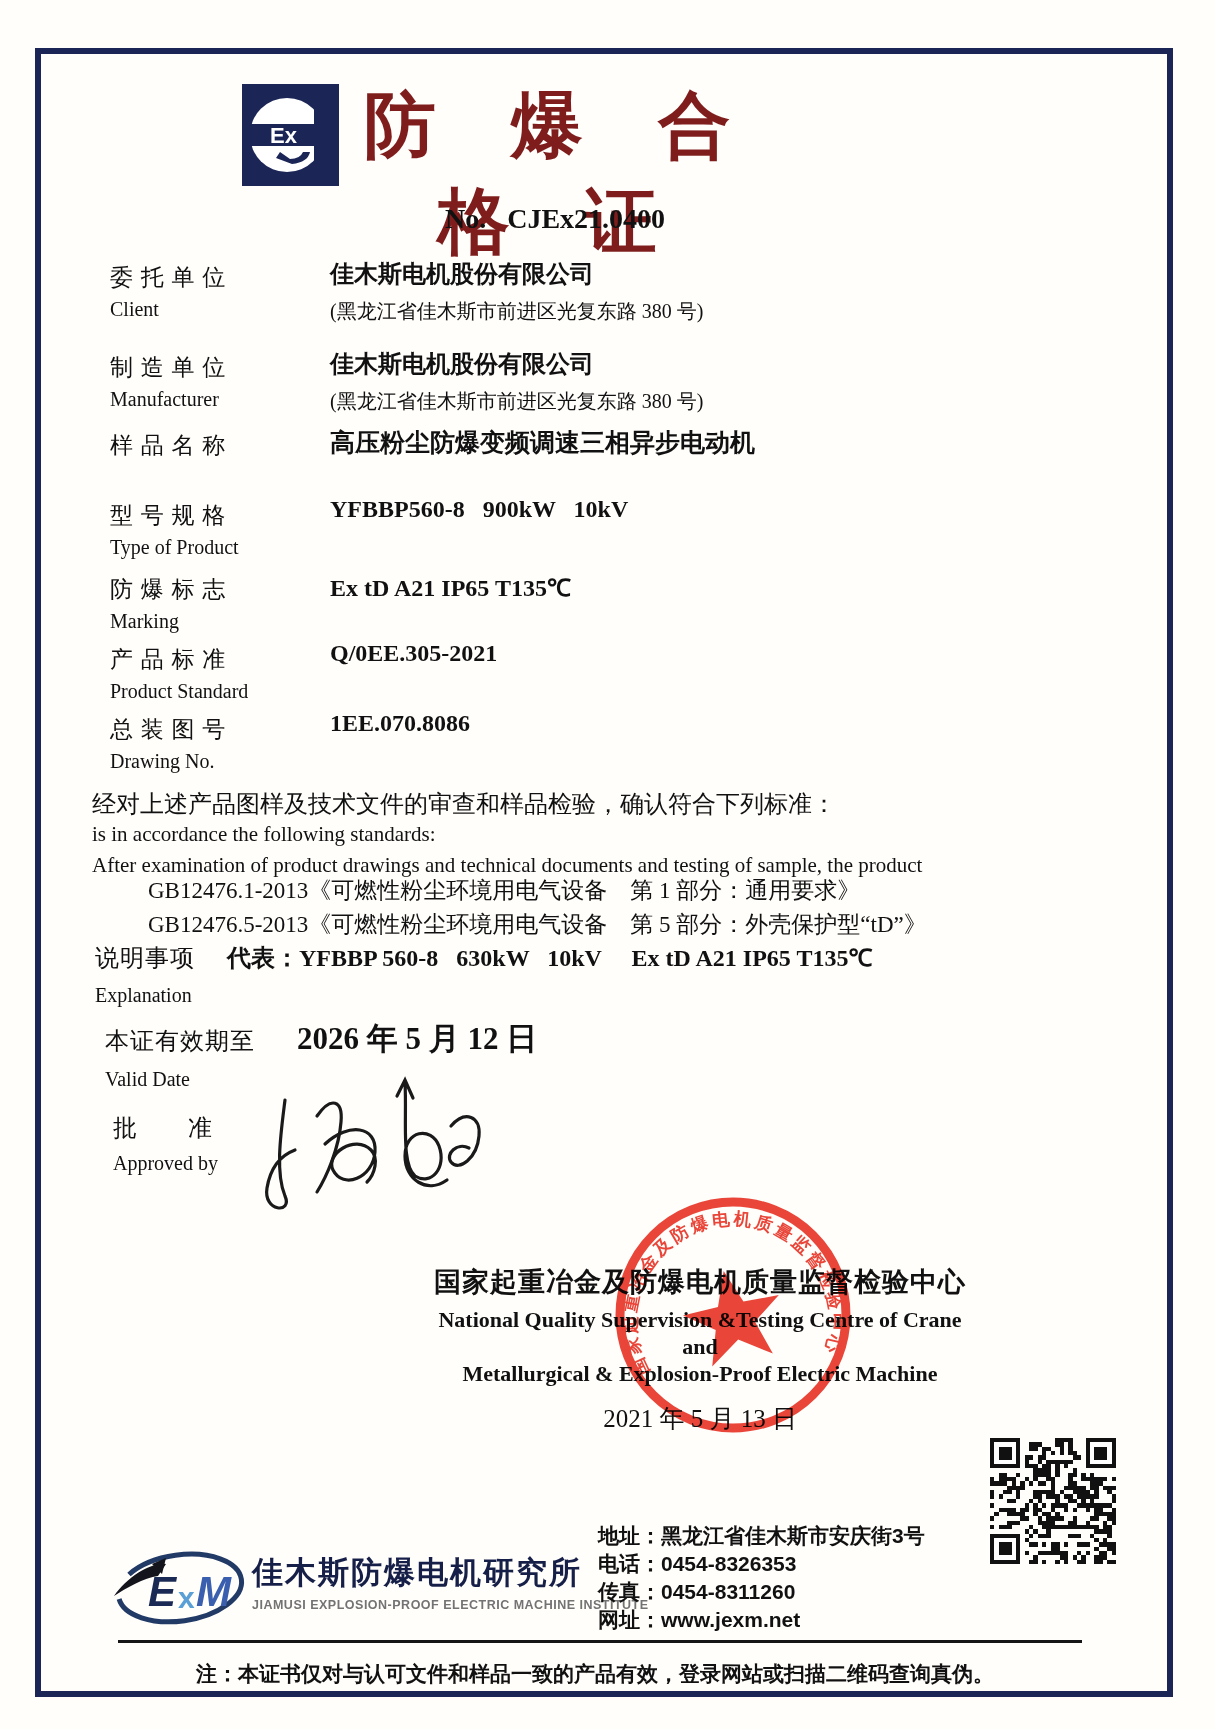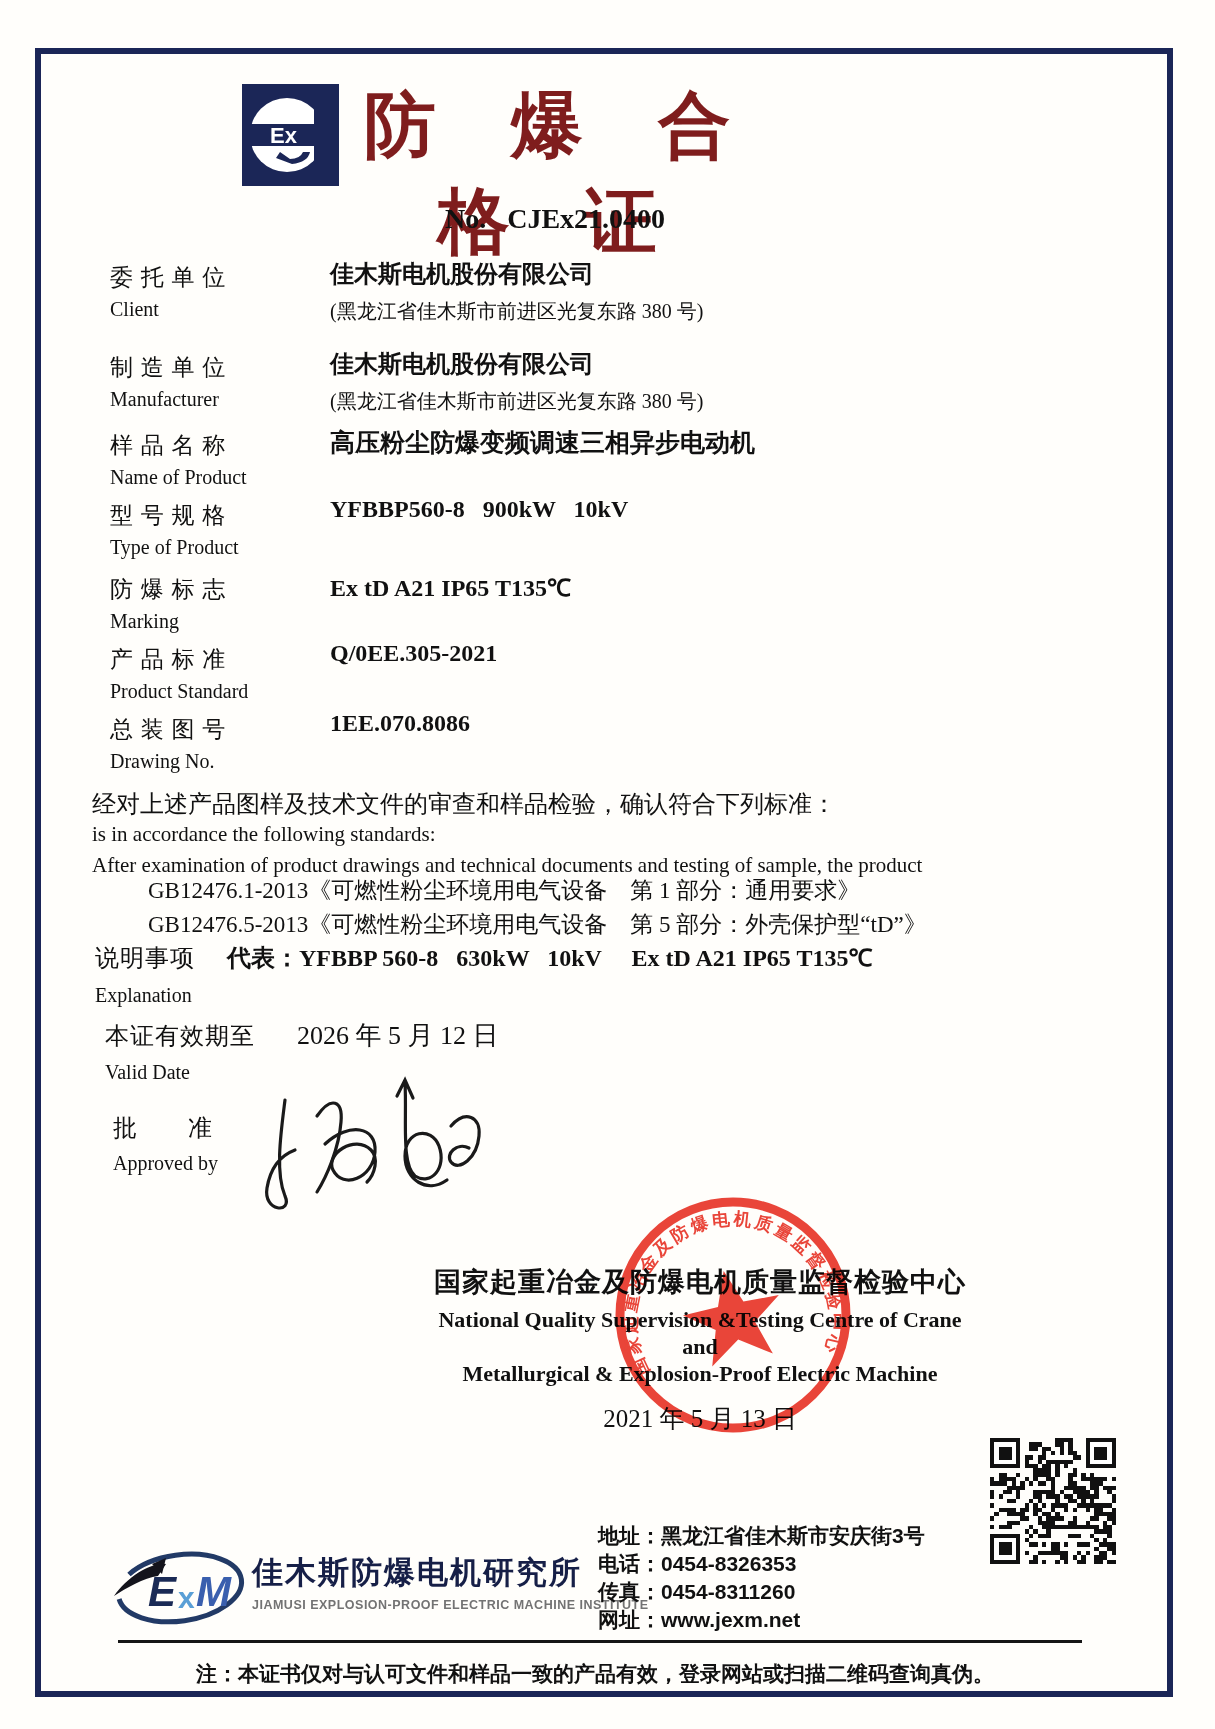--- a/index.html
+++ b/index.html
@@ -20,21 +20,21 @@
   .lbl-en{font-size:20px;margin-top:5px;}
   .val{position:absolute;left:220px;top:-4px;}
   .val-main{font-size:24px;font-weight:bold;}
   .val-hei{font-family:"Liberation Sans",sans-serif;font-size:25px;font-weight:bold;}
   .val-sub{font-size:20px;margin-top:8px;font-weight:normal;}
 
   .stmt-cn{font-size:24px;}
   .stmt-en{font-size:21px;margin-top:6px;}
   .std-line{font-size:23px;line-height:34px;}
   .expl-val{font-size:24px;font-weight:bold;}
-  .valid-val{font-size:26px;font-weight:normal;margin-top:30px;}
+  .valid-val{font-size:31px;font-weight:bold;margin-top:30px;}
 
   .auth-cn{font-size:27px;font-weight:600;letter-spacing:1px;}
   .auth-en{font-size:22px;font-weight:bold;line-height:27px;}
   .auth-date{font-size:25px;margin-top:15px;}
 
   .inst-cn{font-size:31px;font-weight:bold;letter-spacing:2px;color:#161f47;
            font-family:Liberation Mono, monospace;}
   .inst-en{font-size:12.5px;font-weight:bold;letter-spacing:.5px;color:#737373;margin-top:4px;
            font-family:"Liberation Sans",sans-serif;}
   .contact{font-family:"Liberation Sans",sans-serif;font-size:21px;font-weight:600;line-height:28px;}
@@ -76,21 +76,20 @@
   <div class="row" style="top:352px;">
     <div class="lbl-cn">制 造 单 位</div>
     <div class="lbl-en">Manufacturer</div>
     <div class="val">
       <div class="val-main">佳木斯电机股份有限公司</div>
       <div class="val-sub">(黑龙江省佳木斯市前进区光复东路 380 号)</div>
     </div>
   </div>
   <div class="row" style="top:430px;">
     <div class="lbl-cn">样 品 名 称</div>
-    <div class="lbl-en">Name of Product</div>
     <div class="val">
       <div class="val-hei">高压粉尘防爆变频调速三相异步电动机</div>
     </div>
   </div>
   <div class="row" style="top:500px;">
     <div class="lbl-cn">型 号 规 格</div>
     <div class="lbl-en">Type of Product</div>
     <div class="val">
       <div class="val-main pre">YFBBP560-8   900kW   10kV</div>
     </div>

